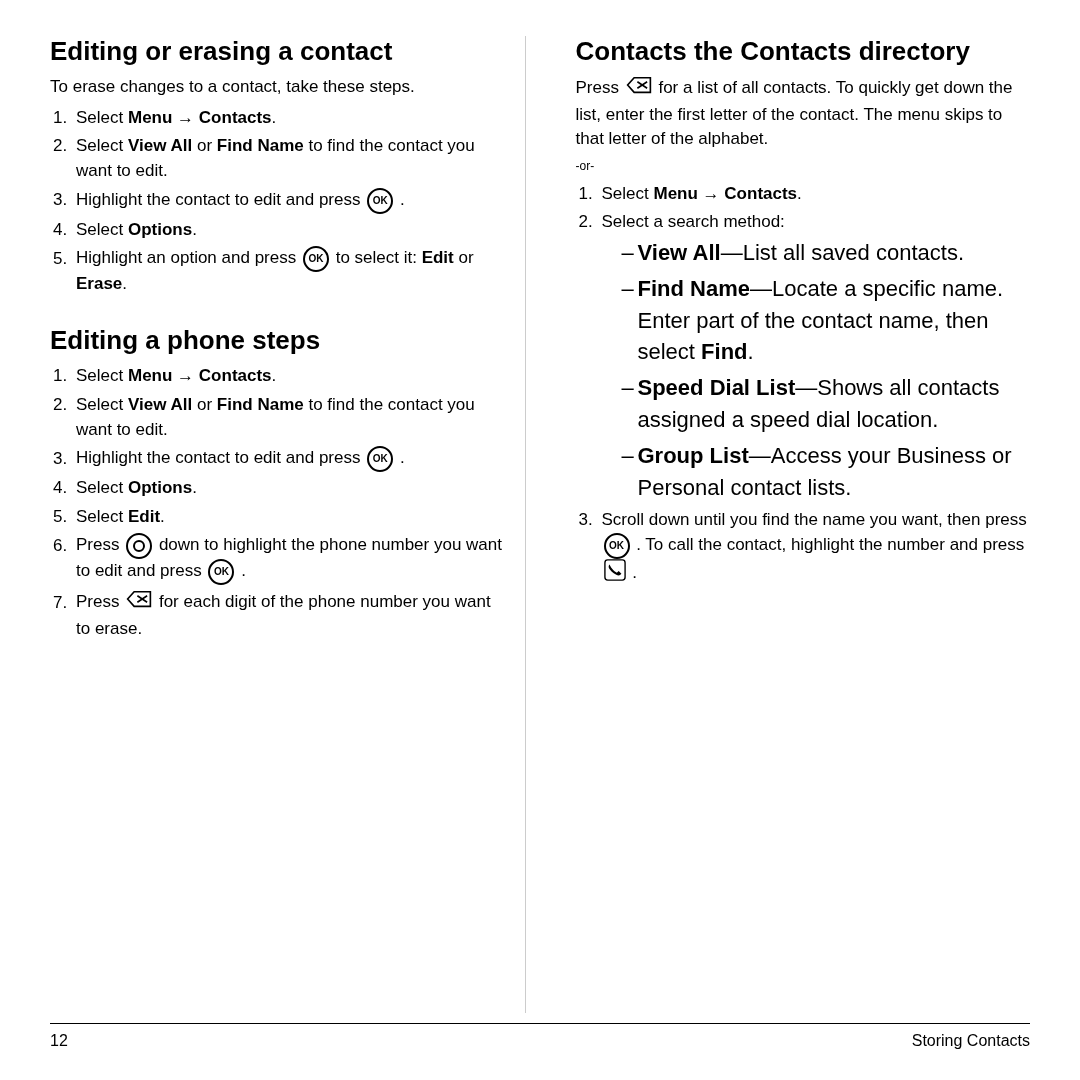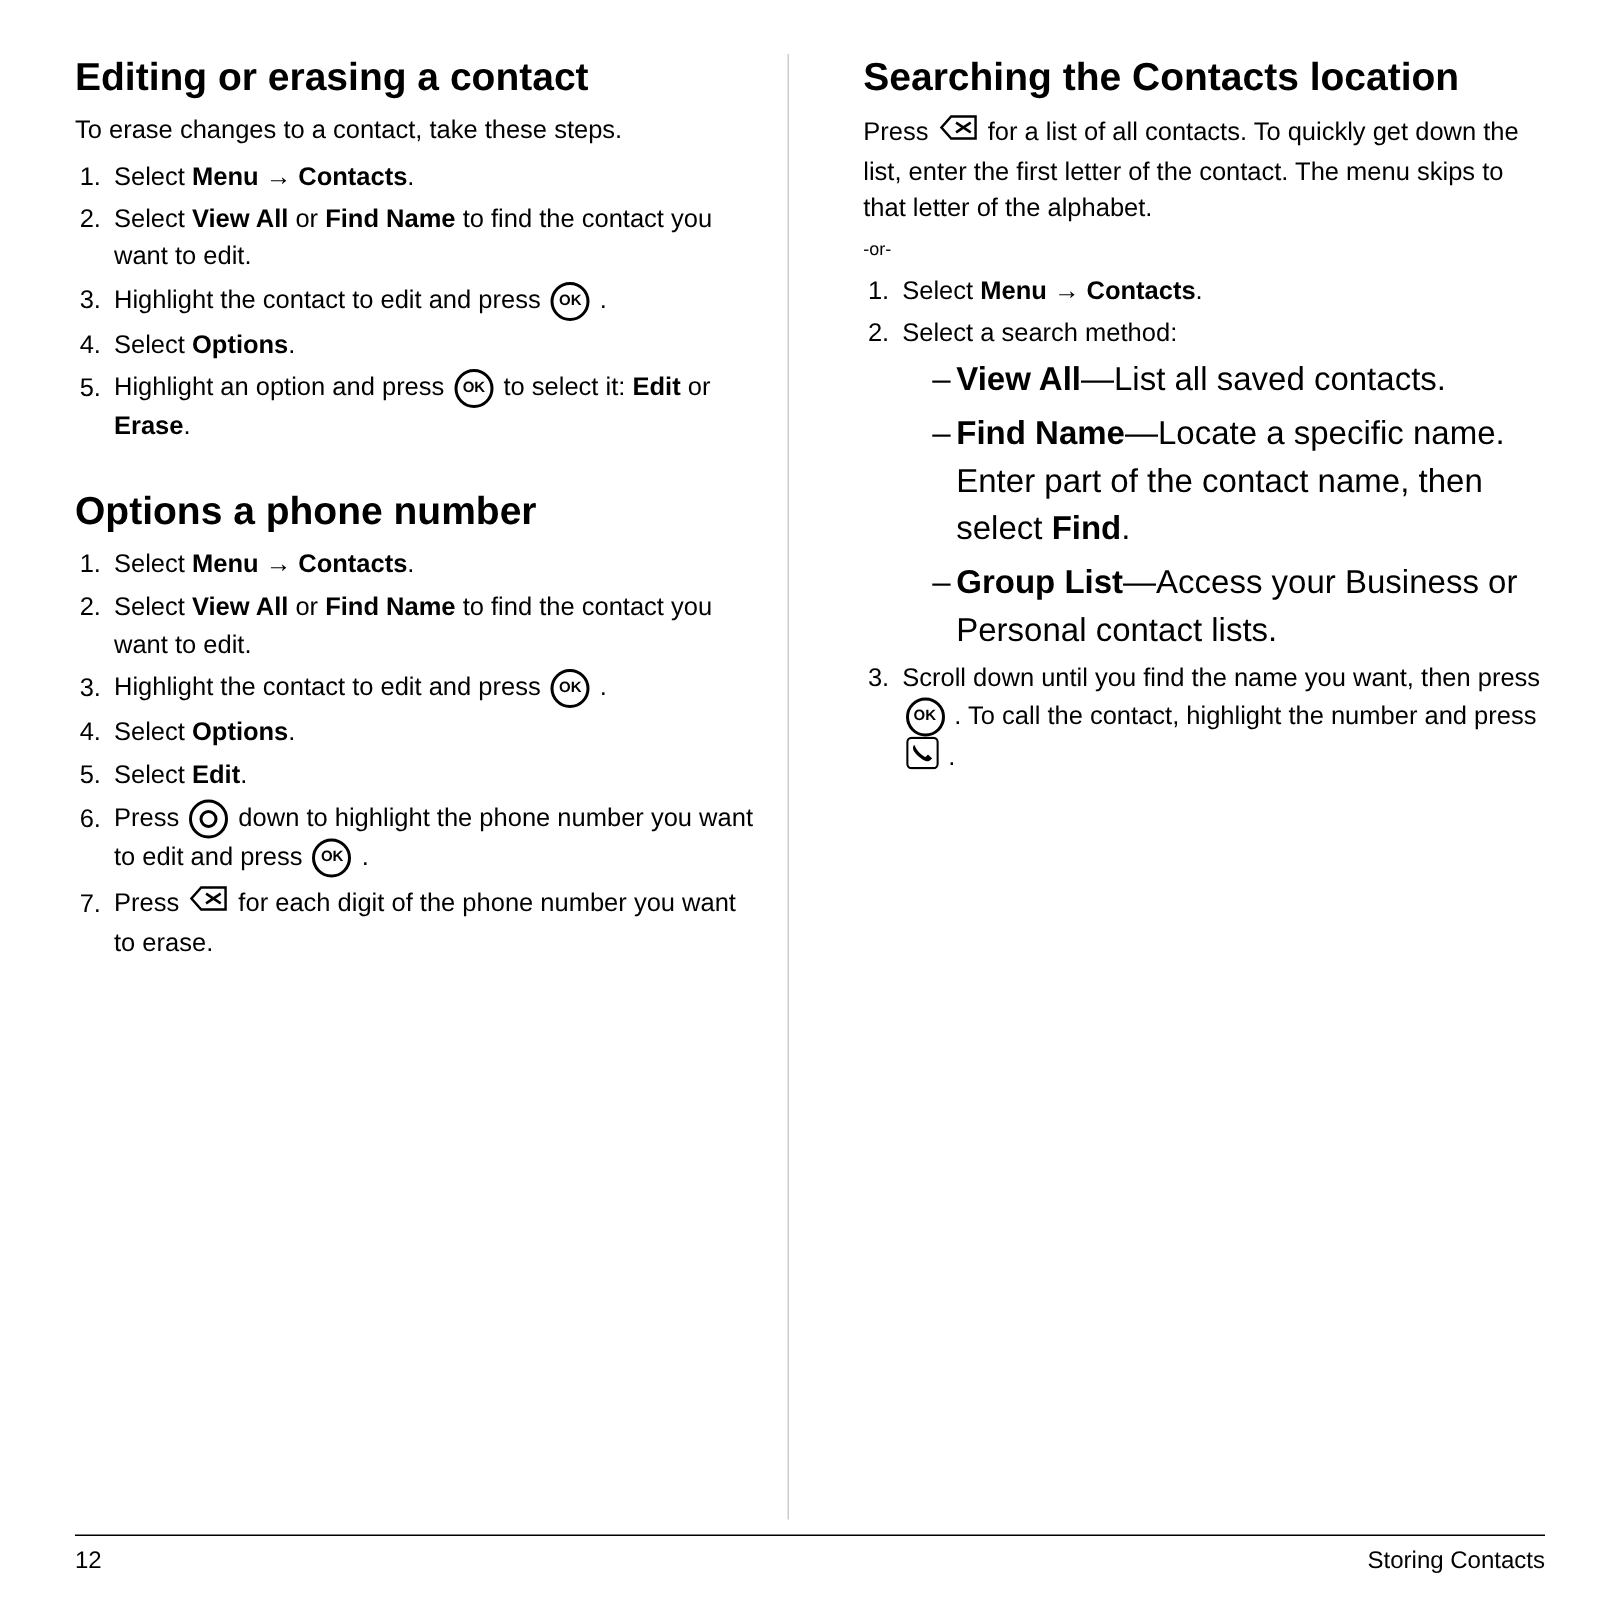--- a/index.html
+++ b/index.html
@@ -175,21 +175,21 @@
             <span class="ok-btn">OK</span> .
           </li>
           <li>Select <span class="bold">Options</span>.</li>
           <li>Highlight an option and press 
             <span class="ok-btn">OK</span> to select it: <span class="bold">Edit</span> or <span class="bold">Erase</span>.
           </li>
         </ol>
       </div>
 
       <div class="section">
-        <h2>Options a phone number</h2>
+        <h2>Editing a phone steps</h2>
         <ol>
           <li>Select <span class="bold">Menu</span> <span class="arrow-right">→</span> <span class="bold">Contacts</span>.</li>
           <li>Select <span class="bold">View All</span> or <span class="bold">Find Name</span> to find the contact you want to edit.</li>
           <li>Highlight the contact to edit and press 
             <span class="ok-btn">OK</span> .
           </li>
           <li>Select <span class="bold">Options</span>.</li>
           <li>Select <span class="bold">Edit</span>.</li>
           <li>Press 
             
@@ -209,41 +209,42 @@
             for each digit of the phone number you want to erase.
           </li>
         </ol>
       </div>
 
     </div>
 
     <div class="col-right">
 
       <div class="section">
-        <h2>Searching the Contacts location</h2>
+        <h2>Contacts the Contacts directory</h2>
         <p>
           <span>Press</span>
           
           <span class="erase-btn">
             <svg viewBox="0 0 32 22" xmlns="http://www.w3.org/2000/svg">
               <polygon points="10,2 30,2 30,20 10,20 2,11" fill="none" stroke="#000" stroke-width="2"></polygon>
               <line x1="14" y1="7" x2="26" y2="15" stroke="#000" stroke-width="2"></line>
               <line x1="26" y1="7" x2="14" y2="15" stroke="#000" stroke-width="2"></line>
             </svg>
           </span>
           <span> for a list of all contacts. To quickly get down the list, enter the first letter of the contact. The menu skips to that letter of the alphabet.</span>
         </p>
         <p class="or-divider">-or-</p>
         <ol>
           <li>Select <span class="bold">Menu</span> <span class="arrow-right">→</span> <span class="bold">Contacts</span>.</li>
           <li>
             Select a search method:
             <ul class="sub-list">
               <li><span class="bold">View All</span>—List all saved contacts.</li>
               <li><span class="bold">Find Name</span>—Locate a specific name. Enter part of the contact name, then select <span class="bold">Find</span>.</li>
+              <li><span class="bold">Speed Dial List</span>—Shows all contacts assigned a speed dial location.</li>
               <li><span class="bold">Group List</span>—Access your Business or Personal contact lists.</li>
             </ul>
           </li>
           <li>
             Scroll down until you find the name you want, then press 
             <span class="ok-btn">OK</span>
             . To call the contact, highlight the number and press 
             
             <span class="call-btn">
               <svg viewBox="0 0 24 24" xmlns="http://www.w3.org/2000/svg">

